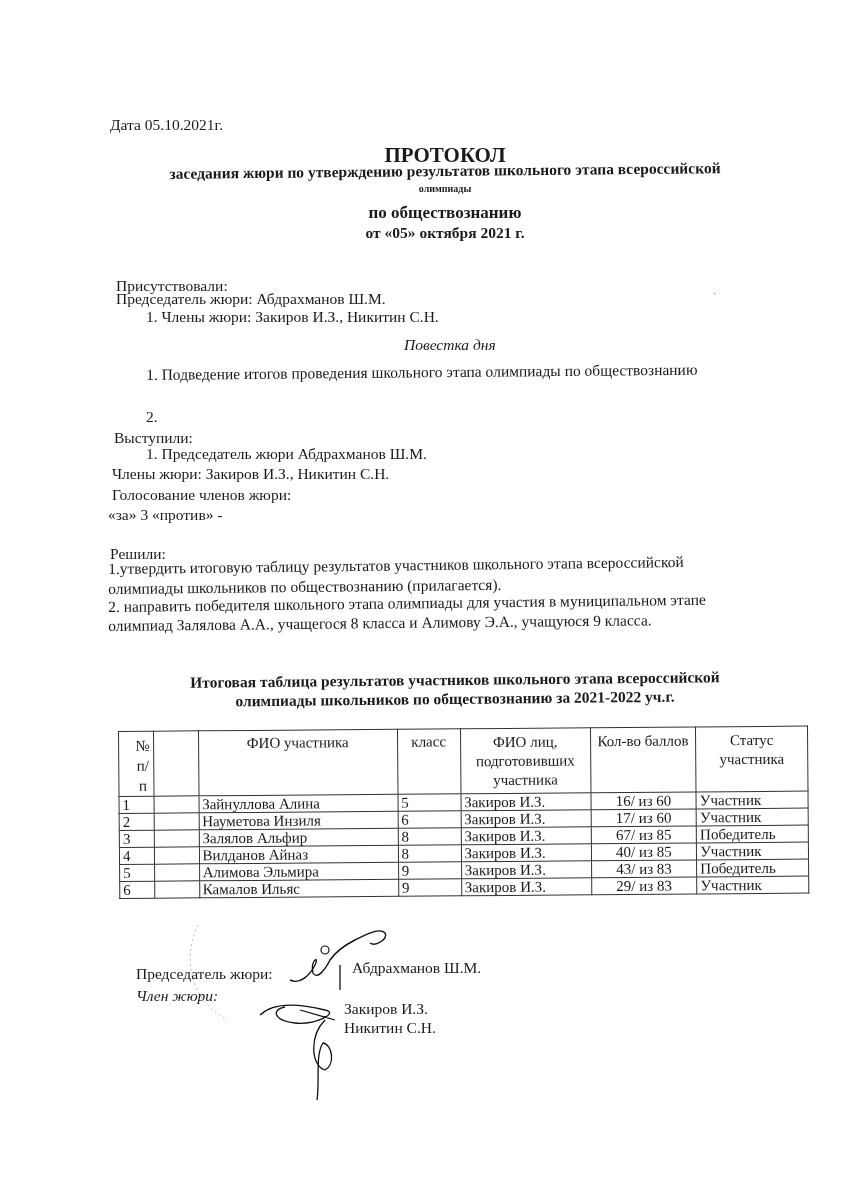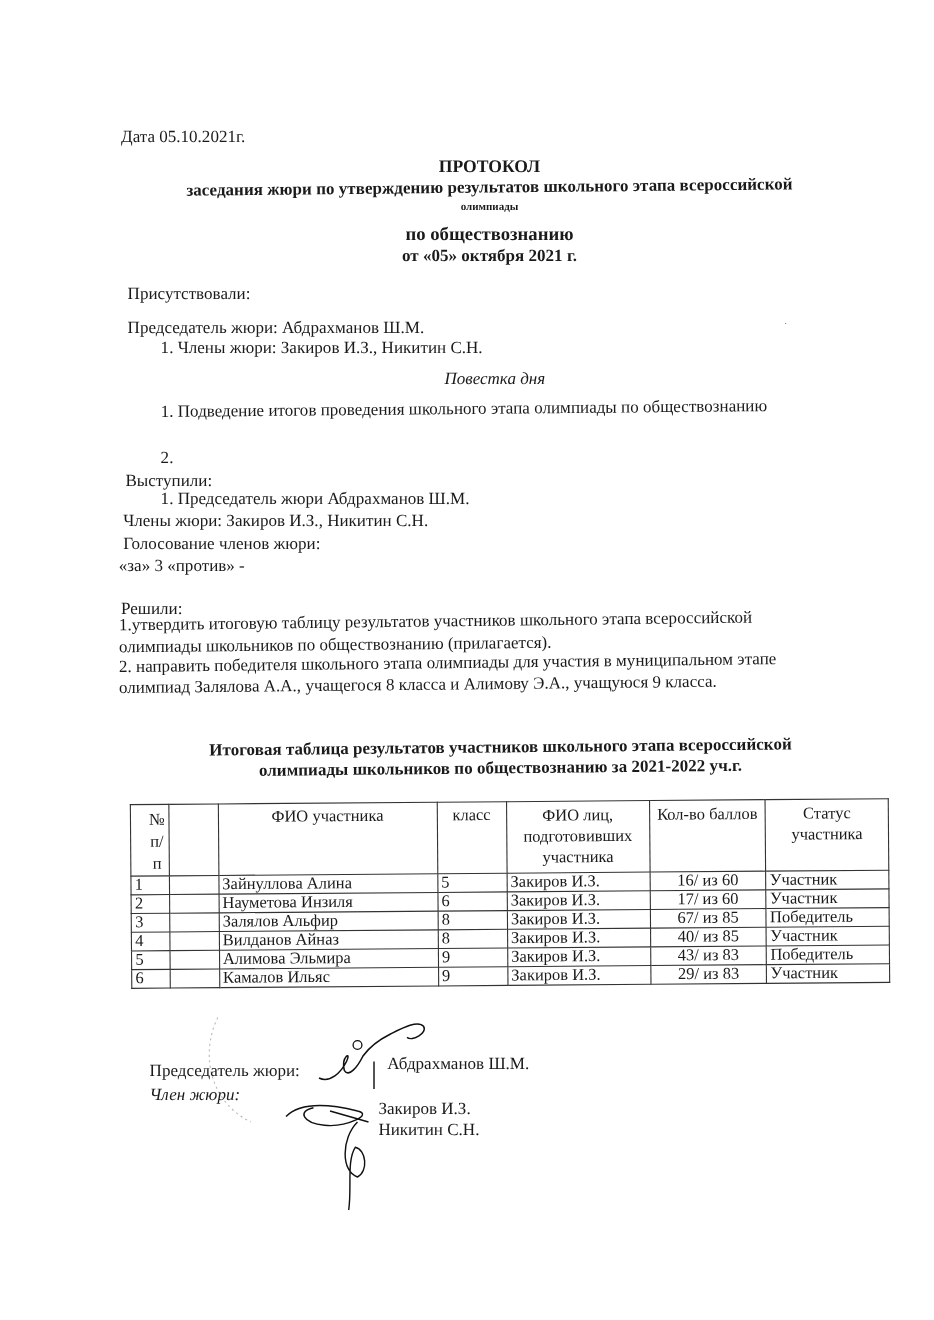--- a/index.html
+++ b/index.html
@@ -16,27 +16,27 @@
                   vertical-align:top; font-weight:normal; line-height:16px; }
   table.results th { text-align:center; padding-top:4px; }
   table.results td { height:16px; }
   .sig { position:absolute; }
 </style>
 </head>
 <body>
 
 <div class="abs t15" style="left:110px;top:116px;">Дата 05.10.2021г.</div>
 
-<div class="header-block b" style="top:143px;font-size:16px;">ПРОТОКОЛ</div>
+<div class="header-block b" style="top:143px;font-size:21px;">ПРОТОКОЛ</div>
 <div class="header-block b" style="top:162px;font-size:15.5px;transform:rotate(-0.6deg);">заседания жюри по утверждению результатов школьного этапа всероссийской</div>
 <div class="header-block b" style="top:183px;font-size:10px;">олимпиады</div>
 <div class="header-block b" style="top:203px;font-size:17px;">по обществознанию</div>
 <div class="header-block b" style="top:224px;font-size:15.5px;">от «05» октября 2021 г.</div>
 
-<div class="abs t15" style="left:116px;top:259px;">Присутствовали:</div>
+<div class="abs t15" style="left:116px;top:277px;">Присутствовали:</div>
 <div class="abs t15" style="left:116px;top:290px;">Председатель жюри: Абдрахманов Ш.М.</div>
 <div class="abs t15" style="left:146px;top:308px;">1.   Члены жюри:  Закиров И.З., Никитин С.Н.</div>
 <div class="abs" style="left:713px;top:292px;font-size:8px;">˙</div>
 
 <div class="abs t15" style="left:404px;top:336px;font-style:italic;">Повестка дня</div>
 <div class="abs t15" style="left:146px;top:366px;transform:rotate(-0.55deg);transform-origin:left top;">1.   Подведение итогов проведения школьного этапа олимпиады по обществознанию</div>
 <div class="abs t15" style="left:146px;top:408px;">2.</div>
 
 <div class="abs t15" style="left:114px;top:429px;">Выступили:</div>
 <div class="abs t15" style="left:146px;top:445px;">1.   Председатель   жюри  Абдрахманов Ш.М.</div>

